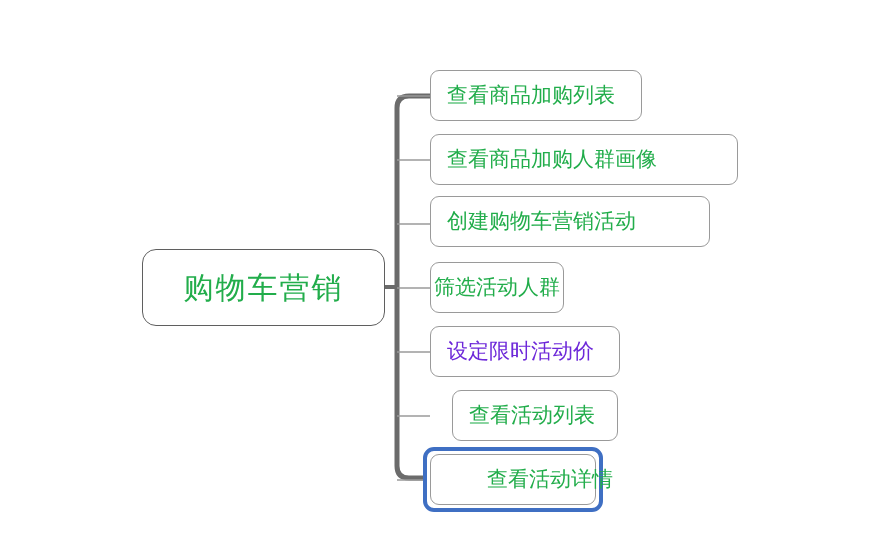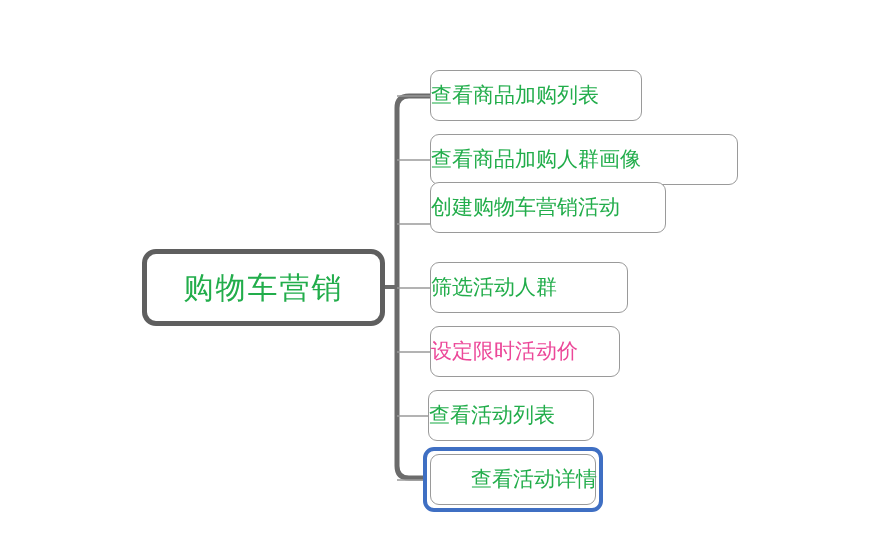--- a/index.html
+++ b/index.html
@@ -29,21 +29,21 @@
   }
 
   
   .root-node {
     position: absolute;
     left: 142px;
     top: 249px;
     width: 243px;
     height: 77px;
     box-sizing: border-box;
-    border: 5px solid #4d7c0f;
+    border: 1px solid #4d7c0f;
     border-radius: 14px;
     background: #ffffff;
     display: flex;
     align-items: center;
     justify-content: center;
   }
   .root-label {
     color: #1faf4b;
     font-size: 30px;
     line-height: 1;
@@ -54,20 +54,21 @@
   
   .child-node {
     position: absolute;
     box-sizing: border-box;
     height: 51px;
     border: 1px solid #9a9a9a;
     border-radius: 9px;
     background: #ffffff;
     display: flex;
     align-items: center;
+    padding-left: 16px;
     padding-right: 16px;
   }
   .child-label {
     color: #22ad4b;
     font-size: 21px;
     line-height: 1;
     white-space: nowrap;
   }
 
   
@@ -105,30 +106,30 @@
     <span class="root-label" style="color: rgb(34, 173, 75);">购物车营销</span>
   </div>
 
   <div id="children-layer">
       <div class="child-node" style="left: 430px; top: 70px; width: 212px; border-color: rgb(154, 154, 154);">
         <span class="child-label" style="color: rgb(34, 173, 75);">查看商品加购列表</span>
       </div>
       <div class="child-node" style="left: 430px; top: 134px; width: 308px; border-color: rgb(154, 154, 154);">
         <span class="child-label" style="color: rgb(34, 173, 75);">查看商品加购人群画像</span>
       </div>
-      <div class="child-node" style="left: 430px; top: 182px; width: 236px; border-color: rgb(154, 154, 154);">
+      <div class="child-node" style="left: 430px; top: 196px; width: 280px; border-color: rgb(154, 154, 154);">
         <span class="child-label" style="color: rgb(34, 173, 75);">创建购物车营销活动</span>
       </div>
-      <div class="child-node" style="left: 430px; top: 262px; width: 198px; border-color: rgb(154, 154, 154);">
+      <div class="child-node" style="left: 430px; top: 262px; width: 134px; border-color: rgb(154, 154, 154); justify-content: center;">
         <span class="child-label" style="color: rgb(34, 173, 75);">筛选活动人群</span>
       </div>
       <div class="child-node" style="left: 430px; top: 326px; width: 190px; border-color: rgb(154, 154, 154);">
-        <span class="child-label" style="color: #ec4899;">设定限时活动价</span>
+        <span class="child-label" style="color: #6d28d9;">设定限时活动价</span>
       </div>
-      <div class="child-node" style="left: 428px; top: 390px; width: 166px; border-color: rgb(154, 154, 154);">
+      <div class="child-node" style="left: 452px; top: 390px; width: 166px; border-color: rgb(154, 154, 154);">
         <span class="child-label" style="color: rgb(34, 173, 75);">查看活动列表</span>
       </div>
       <div class="selection-frame" style="left: 423px; top: 447px; width: 180px; height: 65px; border-color: rgb(63, 111, 195);"></div>
       <div class="child-node" style="left: 430px; top: 454px; width: 166px; border-color: rgb(154, 154, 154);">
         <span class="child-label" style="color: rgb(34, 173, 75); margin-left: 40px;">查看活动详情</span>
       </div>
     </div>
 
 </div>
 

